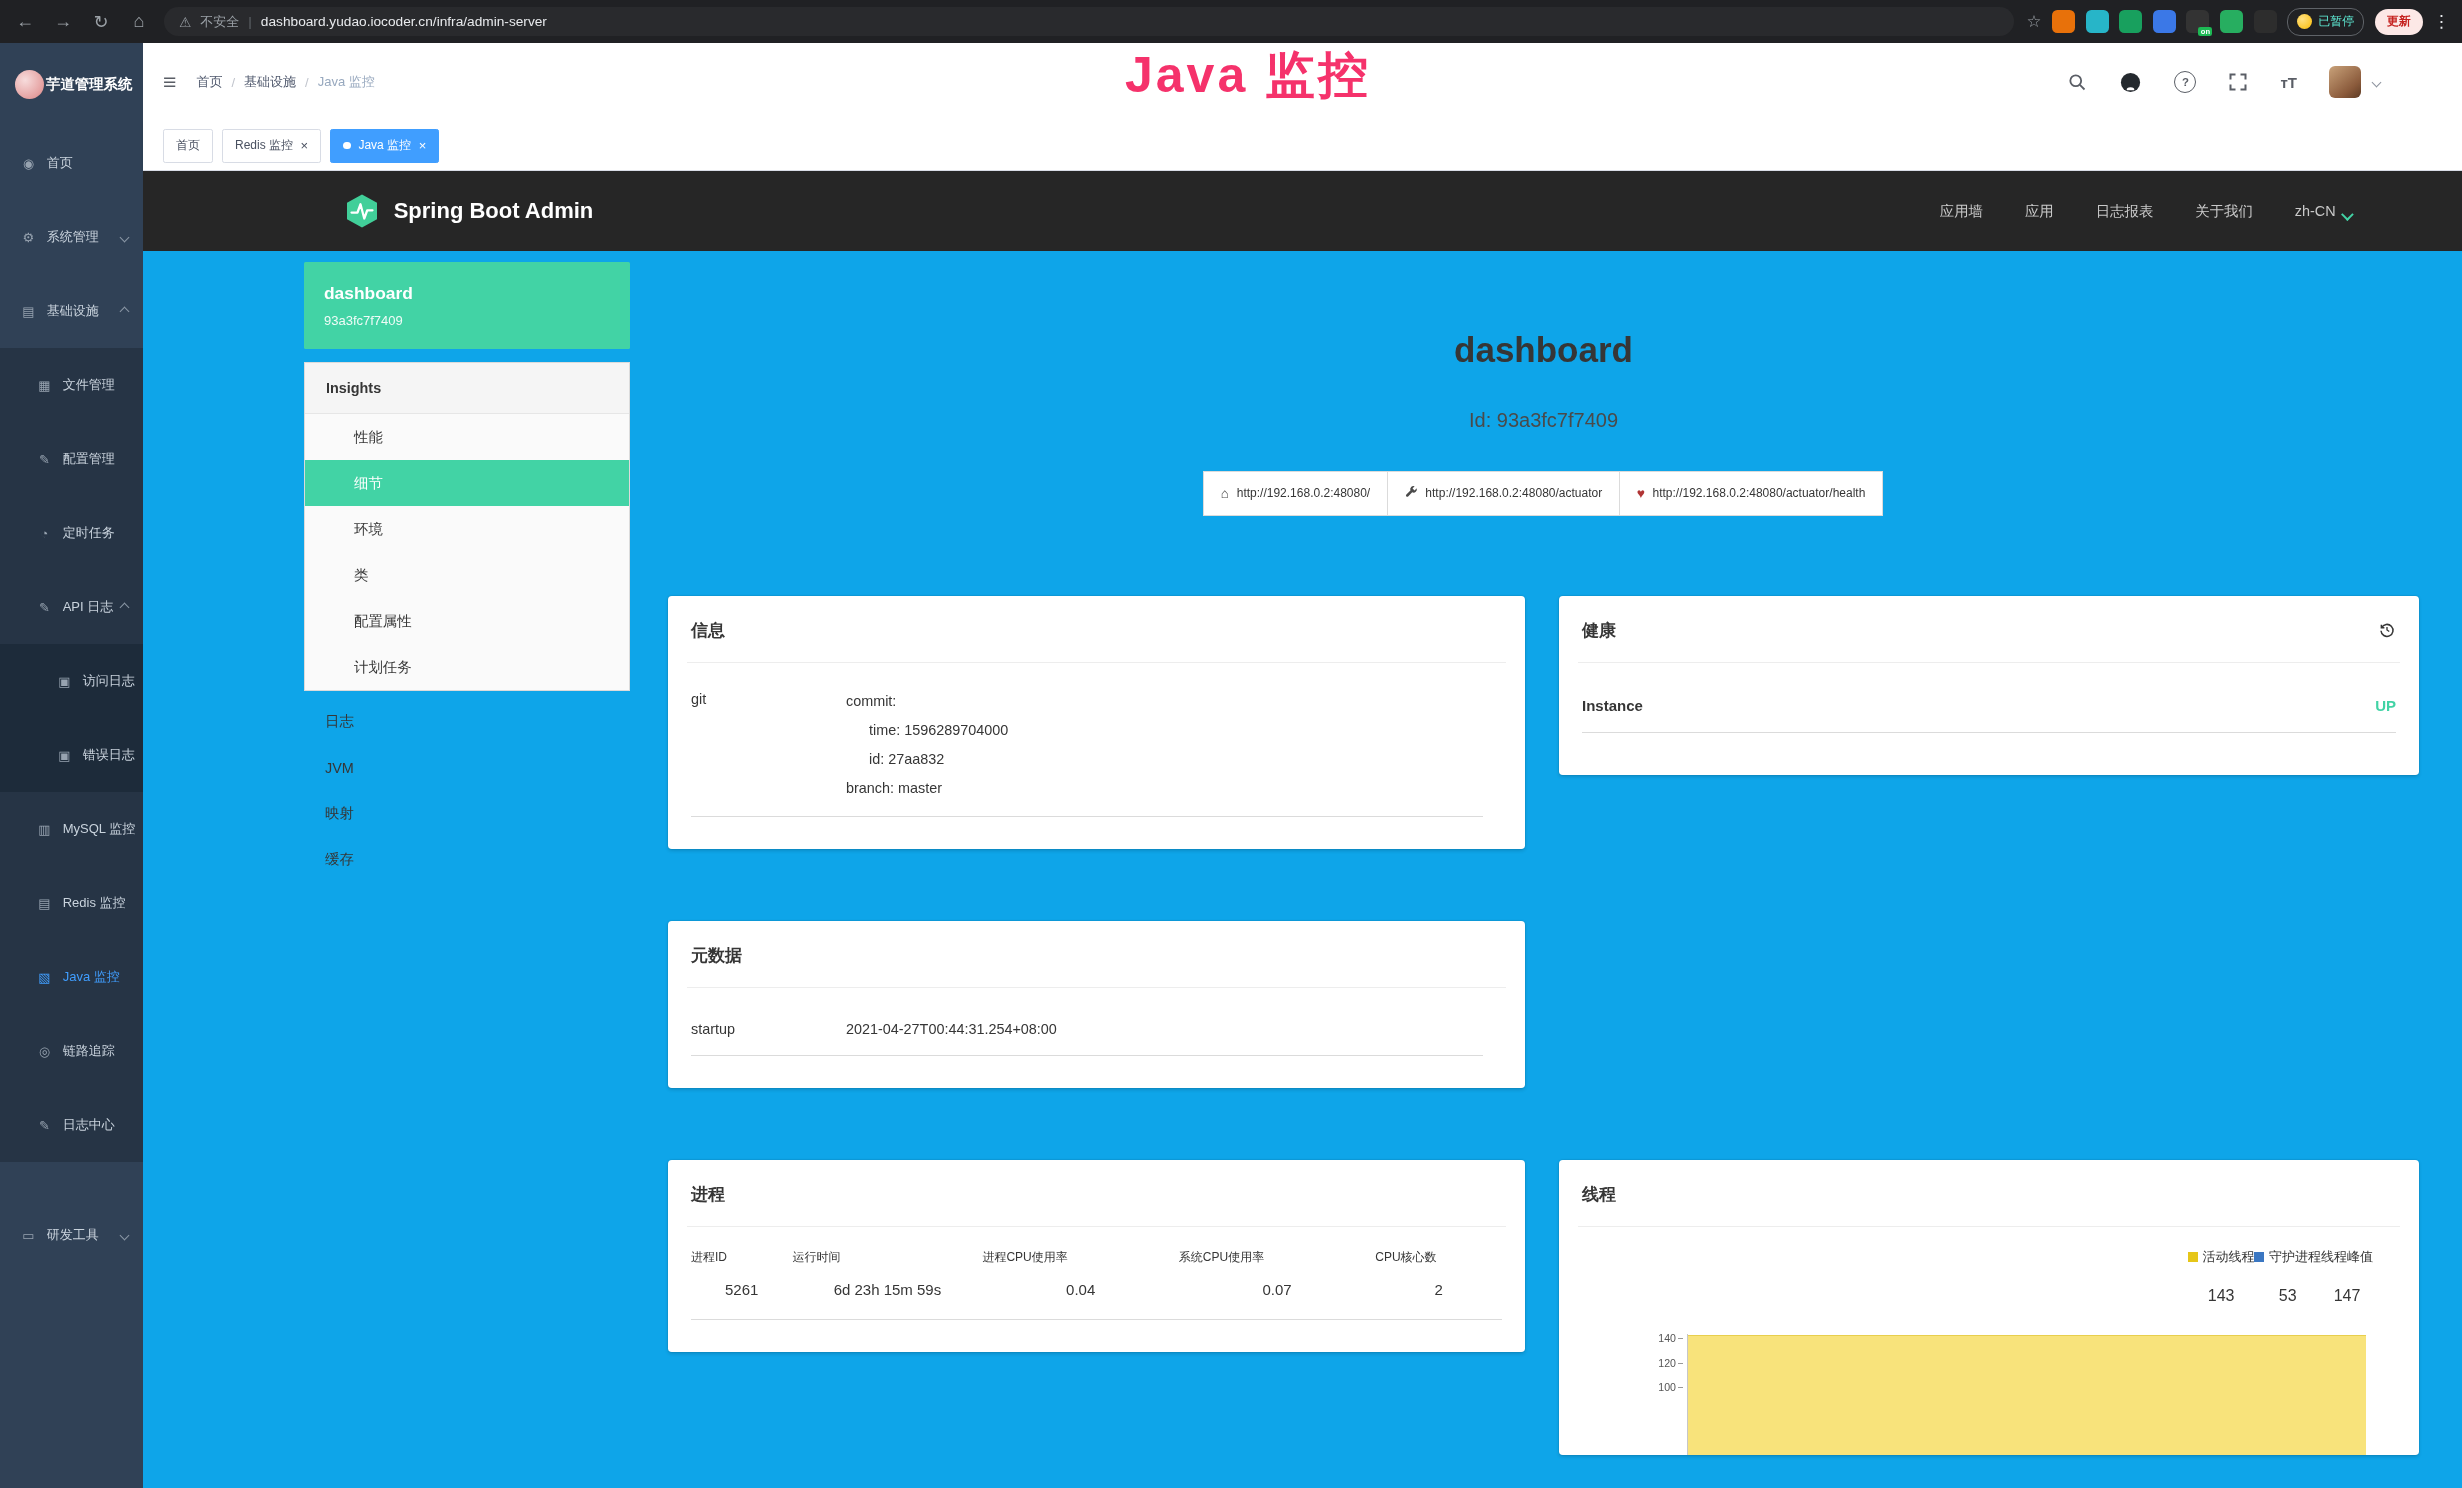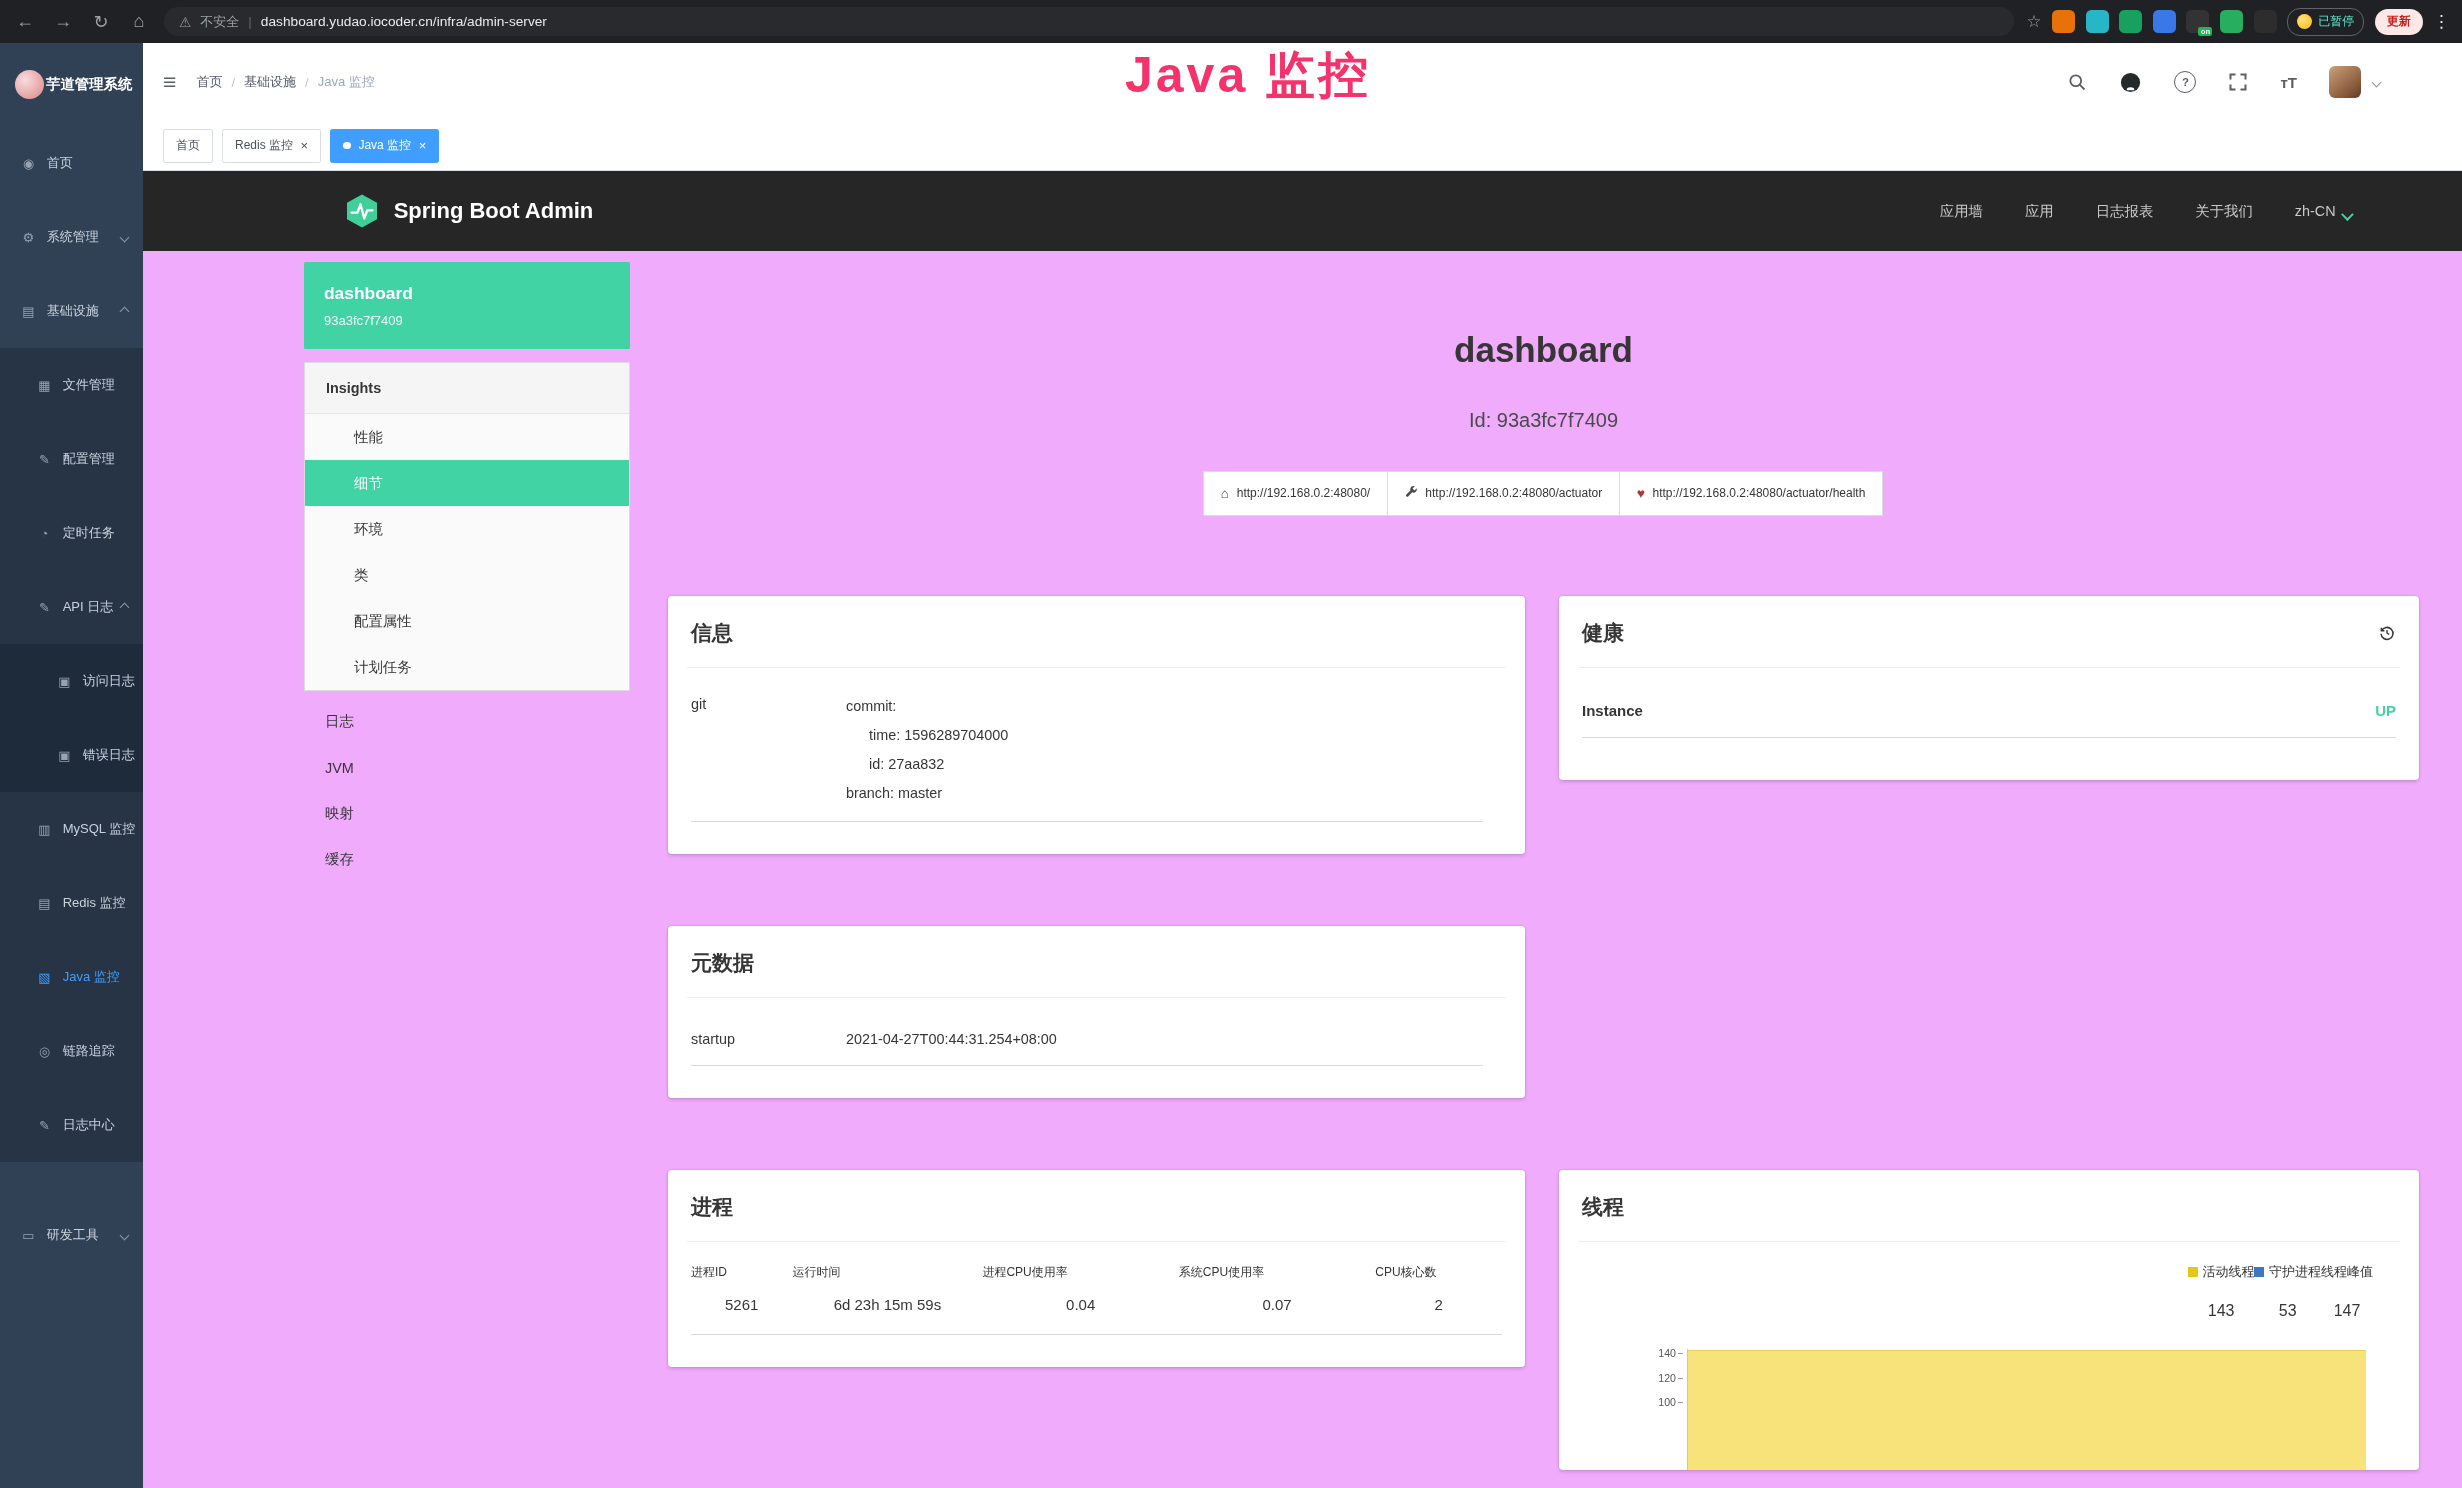--- a/index.html
+++ b/index.html
@@ -92,21 +92,21 @@
   .brand{display:flex;align-items:center;gap:13.7px;color:#fff;font-size:22px;font-weight:bold;
          cursor:pointer;white-space:nowrap}
   .nv-spacer{flex:1}
   .sba-nav{display:flex;align-items:center;gap:42px;font-size:14.4px;color:#c9c9c9}
   .sba-nav .nitem{cursor:pointer;white-space:nowrap}
   .lang{display:flex;align-items:flex-end;gap:7.6px;cursor:pointer}
   .lang-caret{width:6.8px;height:6.8px;border-right:2.3px solid #42d3a5;border-bottom:2.3px solid #42d3a5;
               transform:rotate(45deg);margin-top:-3px}
 
   
-  .sba-body{flex:1;display:flex;background:#f0abfc;padding:11.4px 43px 0 161px;min-height:0}
+  .sba-body{flex:1;display:flex;background:#0ea5e9;padding:11.4px 43px 0 161px;min-height:0}
   .sba-sidebar{width:326px;flex:none}
   .app-box{background:#42d3a5;color:#fff;padding:21px 20px;margin-bottom:13px;border-radius:1.5px;cursor:pointer}
   .app-box .an{font-size:17.4px;font-weight:bold;margin-bottom:9px}
   .app-box .ai{font-size:13px;opacity:.92}
   .insights-block{border:0.8px solid #dbdbdb;background:#fafafa}
   .insights-header{height:50px;display:flex;align-items:center;padding-left:21px;font-weight:bold;
                    font-size:14.4px;color:#363636;background:#f5f5f5;border-bottom:0.8px solid #e6e6e6}
   .ins-item{height:46px;display:flex;align-items:center;padding-left:49px;font-size:14.4px;
             color:#363636;cursor:pointer}
   .ins-item.active{background:#42d3a5;color:#fff}
@@ -123,21 +123,21 @@
             height:43px;font-size:12px;color:#363636;background:#fff;margin-left:-0.8px;cursor:pointer;
             white-space:nowrap}
   .link-ic{font-size:13.7px;color:#4a4a4a}
   .link-ic.heart{color:#b03434}
 
   .grid{display:grid;grid-template-columns:857px 1fr;column-gap:34px;row-gap:72px;
         margin-top:80px;align-items:start;padding-bottom:30px}
   .card{background:#fff;border-radius:3.8px;
         box-shadow:0 1.5px 3.8px rgba(10,10,10,.14),0 0 0 0.8px rgba(10,10,10,.06)}
   .card-header{display:flex;align-items:center;justify-content:space-between;padding:23px 23px 20px}
-  .card-title{font-size:21px;font-weight:bold;color:#363636}
+  .card-title{font-size:17px;font-weight:bold;color:#363636}
   .card-div{height:0.8px;background:#ededed;margin:0 19px}
   .card-body{padding:18px 23px 32px}
 
   .kv{display:flex;margin:0 19px 0 0;padding:6px 0 13.7px;border-bottom:0.8px solid #dbdbdb}
   .kv-key{width:155px;flex:none;font-size:14.4px;color:#363636;padding-top:4.6px}
   .kv-val{font-size:14.4px;color:#363636;line-height:29px}
   .kv-val .indent{padding-left:23px}
   .kv-single{align-items:baseline;padding:10.6px 0 16.7px}
   .kv-single .kv-val{line-height:18px}
 

